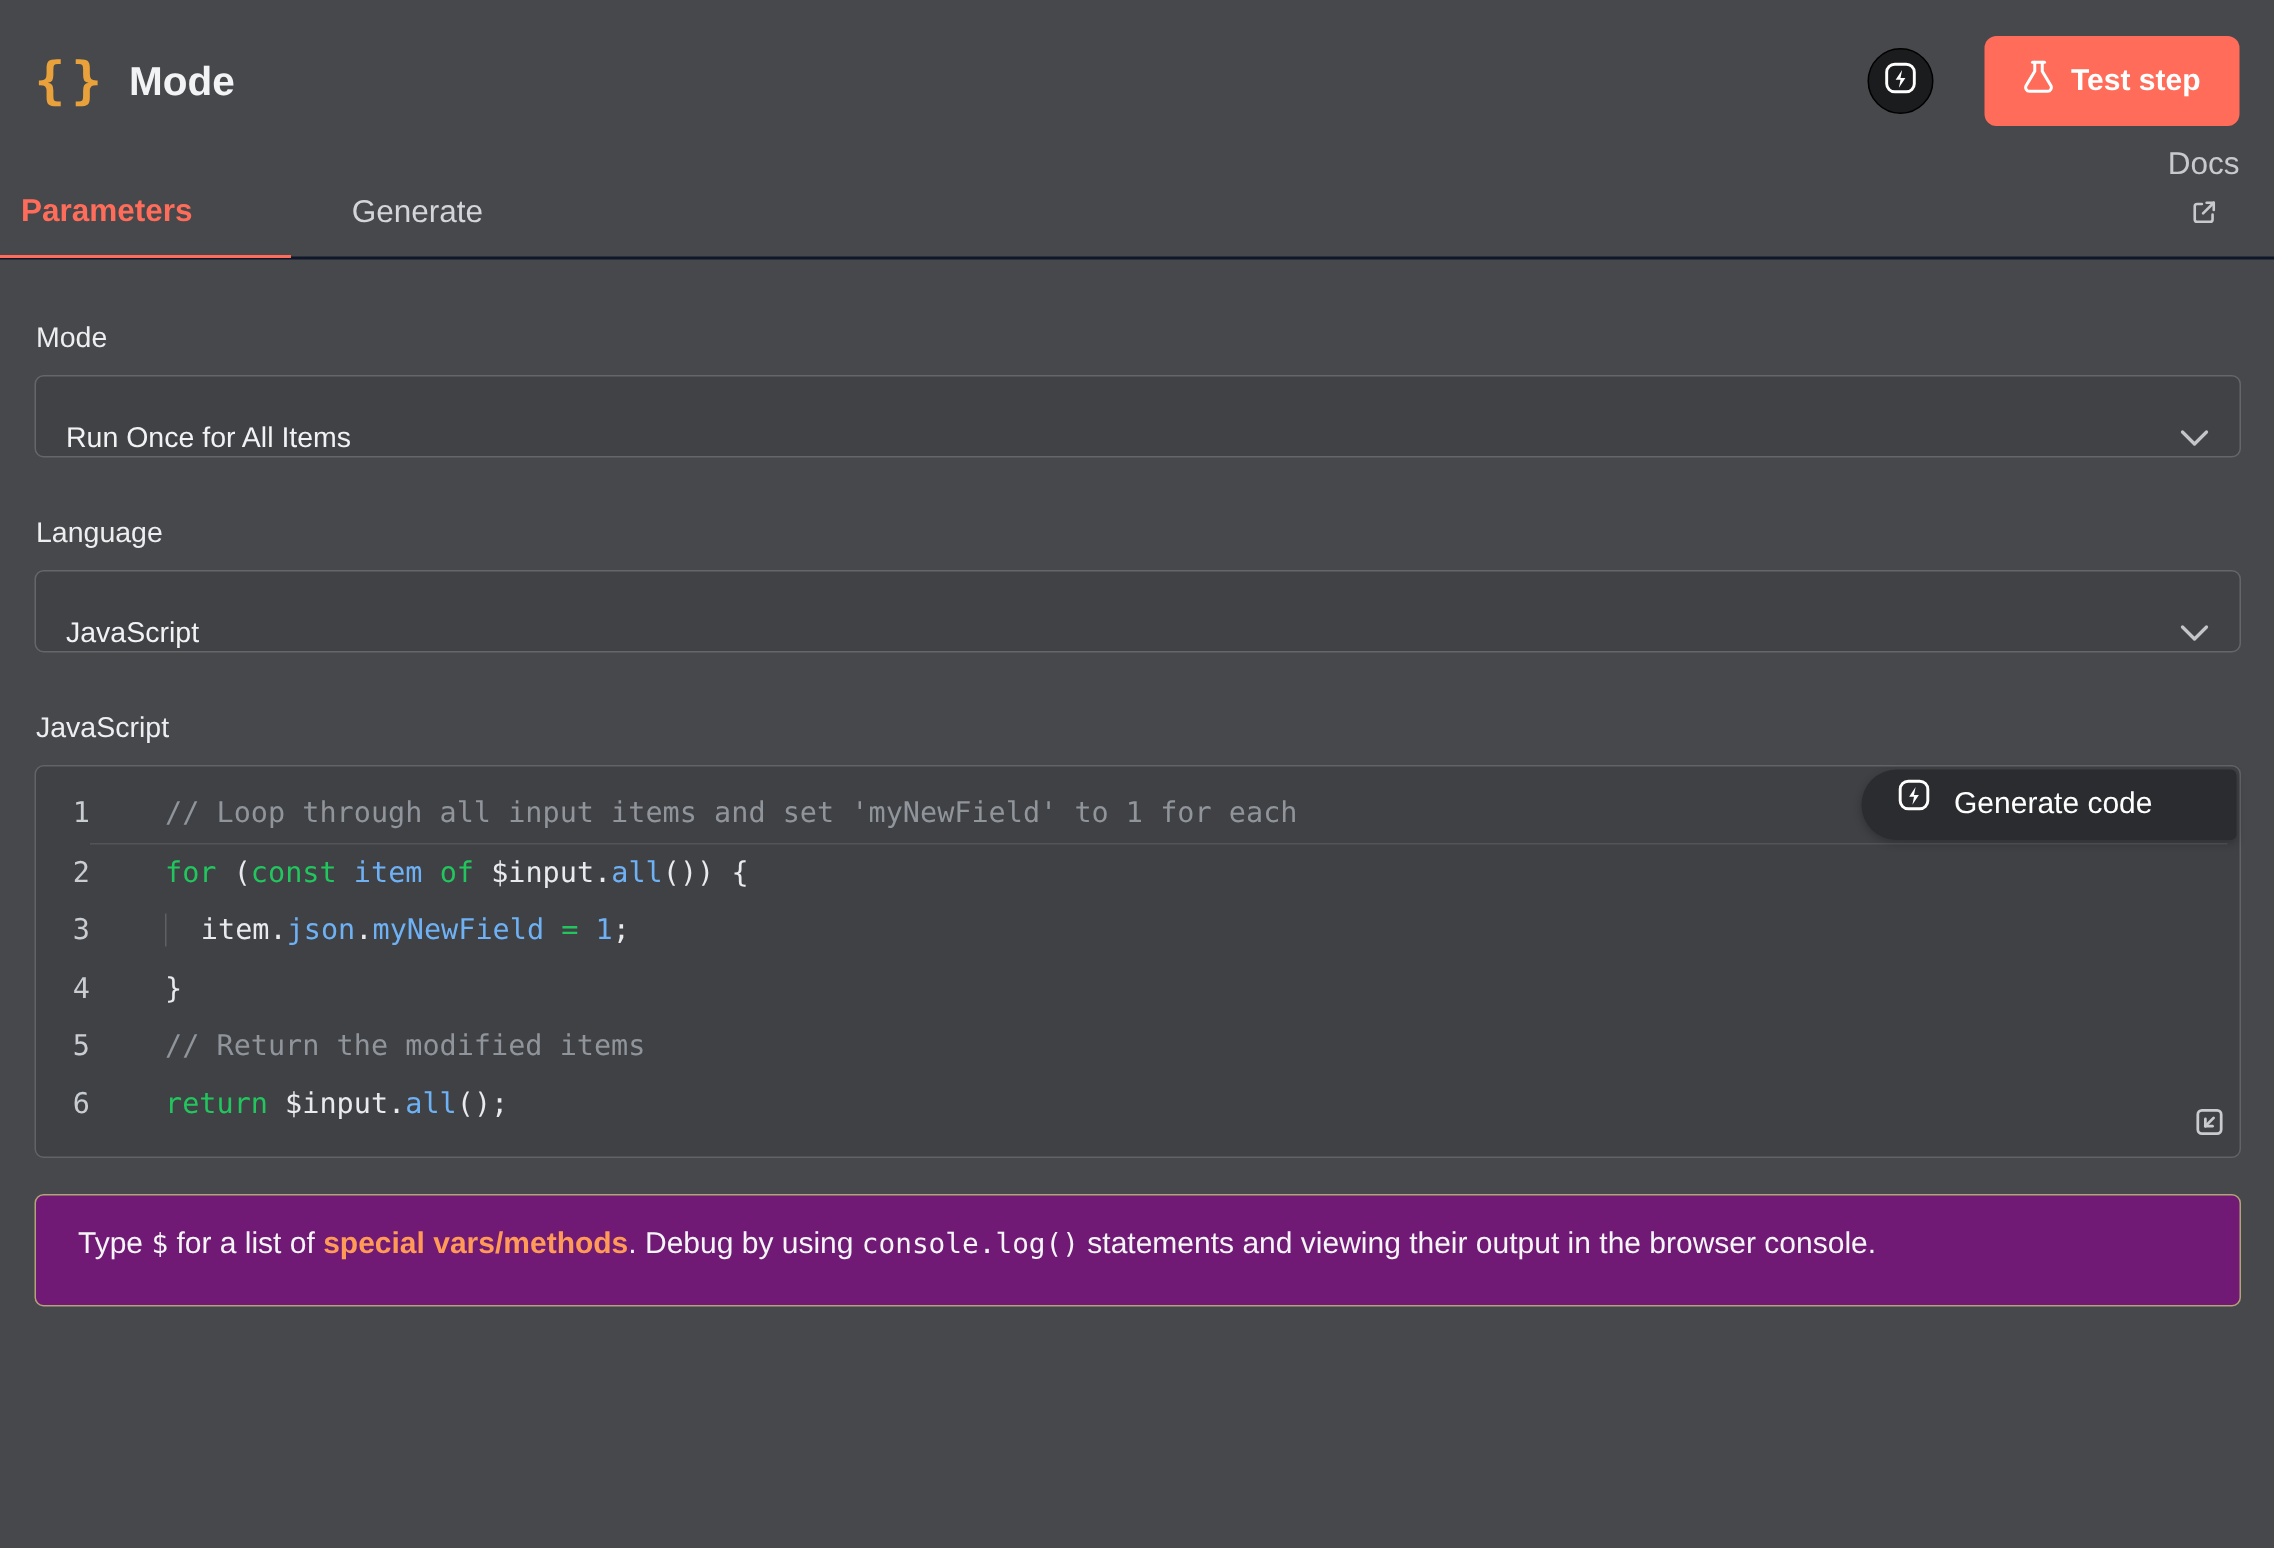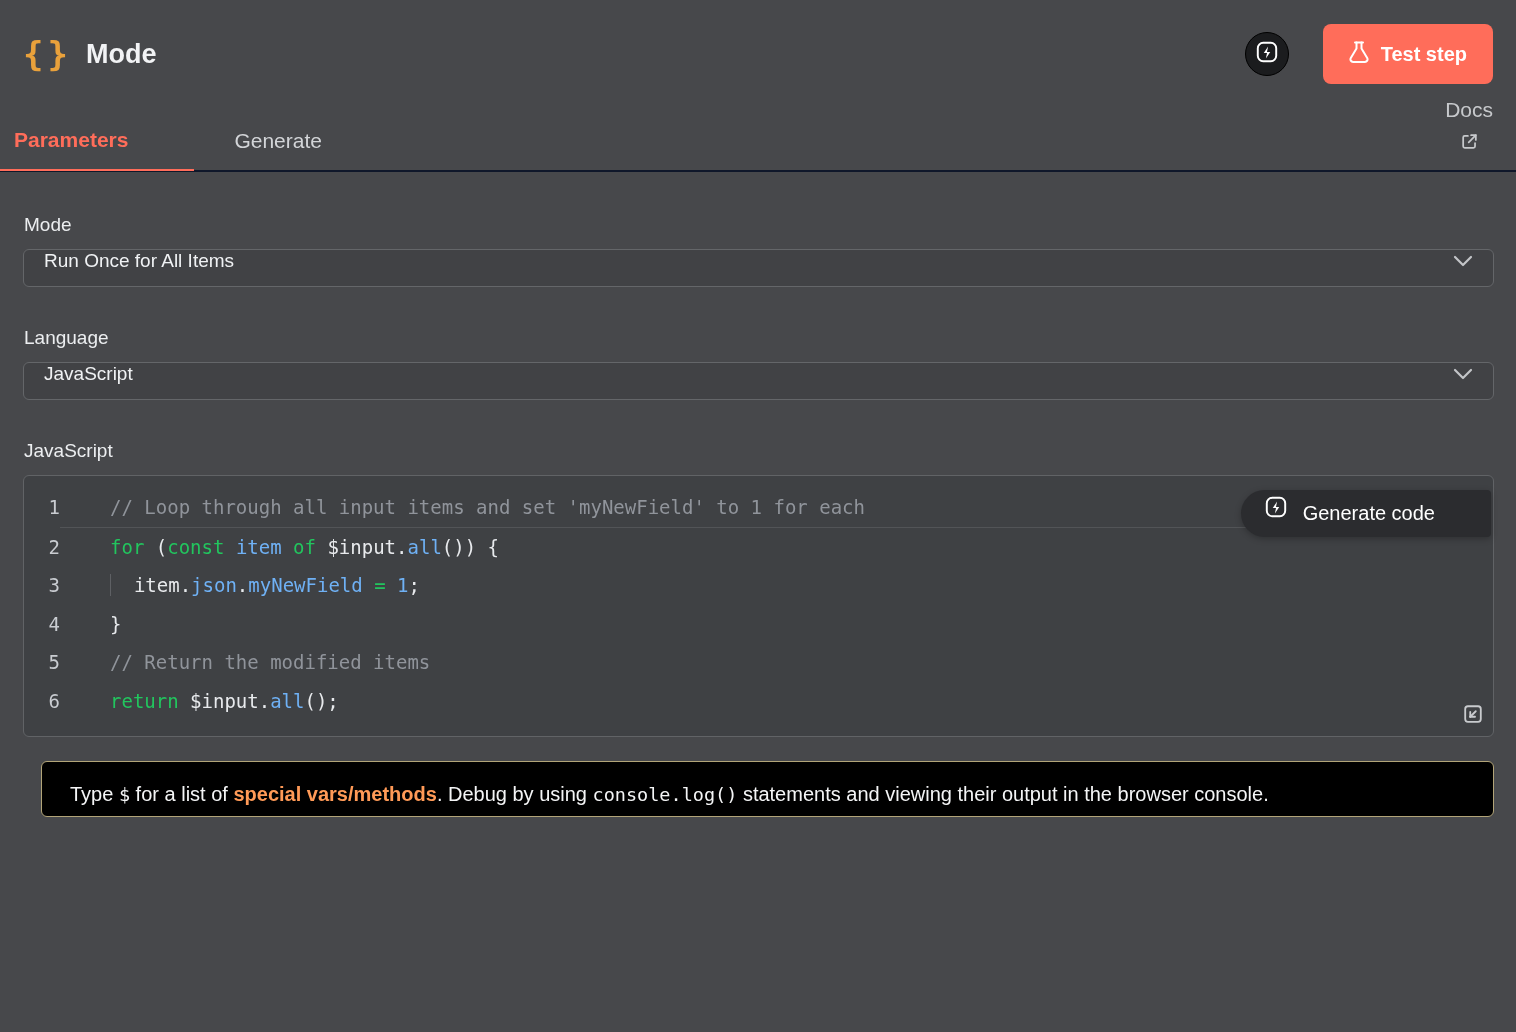--- a/index.html
+++ b/index.html
@@ -44,22 +44,22 @@
   .tab.inactive { margin-left:26px; }
   .docs-link {
     margin-left:auto; display:flex; align-items:center; gap:10px;
     color:#c7c9cc; font-size:21px; padding-bottom:14px; cursor:pointer;flex-direction:column;
   }
 
   
   .content { padding:42px 22px 0 23px; }
   .field-label { font-size:19px; color:#eceef0; margin:0 0 13px 1px; }
   .select {
-    height:38px; background:#414245; border:1px solid #646669; border-radius:6px;
-    display:flex; align-items:flex-start; justify-content:space-between;
+    height:55px; background:#414245; border:1px solid #646669; border-radius:6px;
+    display:flex; align-items:flex-end; justify-content:space-between;
     padding:0 20px; font-size:19px; color:#f0f2f4; margin-bottom:40px; cursor:pointer;
   }
 
   
   .code-block {
     position:relative;
     border:1px solid #616366; border-radius:6px; background:#3f4144;
     padding:12px 0 16px 0;
     font-family:"DejaVu Sans Mono", monospace;
     font-size:19px; line-height:38.5px;
@@ -70,41 +70,40 @@
   .line-content { padding-left:50px; flex:1; margin-right:8px; }
   .tok-pl { color:#e8eaed; }
   .tok-kw { color:#22c55e;text-align:right; }
   .tok-fn { color:#6fb1f5; }
   .tok-var { color:#6fb1f5; }
   .tok-num { color:#6fb1f5; }
   .tok-cm { color:#90949b; }
   .tok-indent { border-left:1px solid #5e6064; }
 
   .generate-btn {
-    position:absolute; top:14px; right:2px;
+    position:absolute; top:2px; right:2px;
     background:#2b2c2f; border-radius:24px 4px 4px 24px;
     height:47px; display:flex; align-items:center; gap:14px;
     padding:0 56px 0 22px; cursor:pointer;
     font-family:"Liberation Sans", sans-serif; font-size:20px; color:#fff;
     box-shadow:0 2px 6px rgba(0,0,0,0.25);
   }
   .resize-handle {
     position:absolute; bottom:5px; right:7px;
     width:26px; height:26px; display:flex; align-items:center; justify-content:center;
     cursor:pointer;
   }
 
   
   .hint {
     margin-top:24px;
-    background:#000000; border:1px solid #b2a478; border-radius:6px;
-    padding:17px 28px 6px 28px;
+    background:#701a75; border:1px solid #b2a478; border-radius:6px;
+    padding:17px 28px 25px 28px;
     font-size:20px; line-height:30px; color:#f4f5f6;
     max-width:1471px;
-    margin-left:18px;
   }
   .seg-pl { color:#f4f5f6; }
   .seg-link { color:#ff9a57; font-weight:700; cursor:pointer; }
   .seg-code { font-family:"DejaVu Sans Mono", monospace; font-size:18.5px; }
 </style>
 </head>
 <body>
 
 <div class="header">
   <span class="braces">{}</span>

